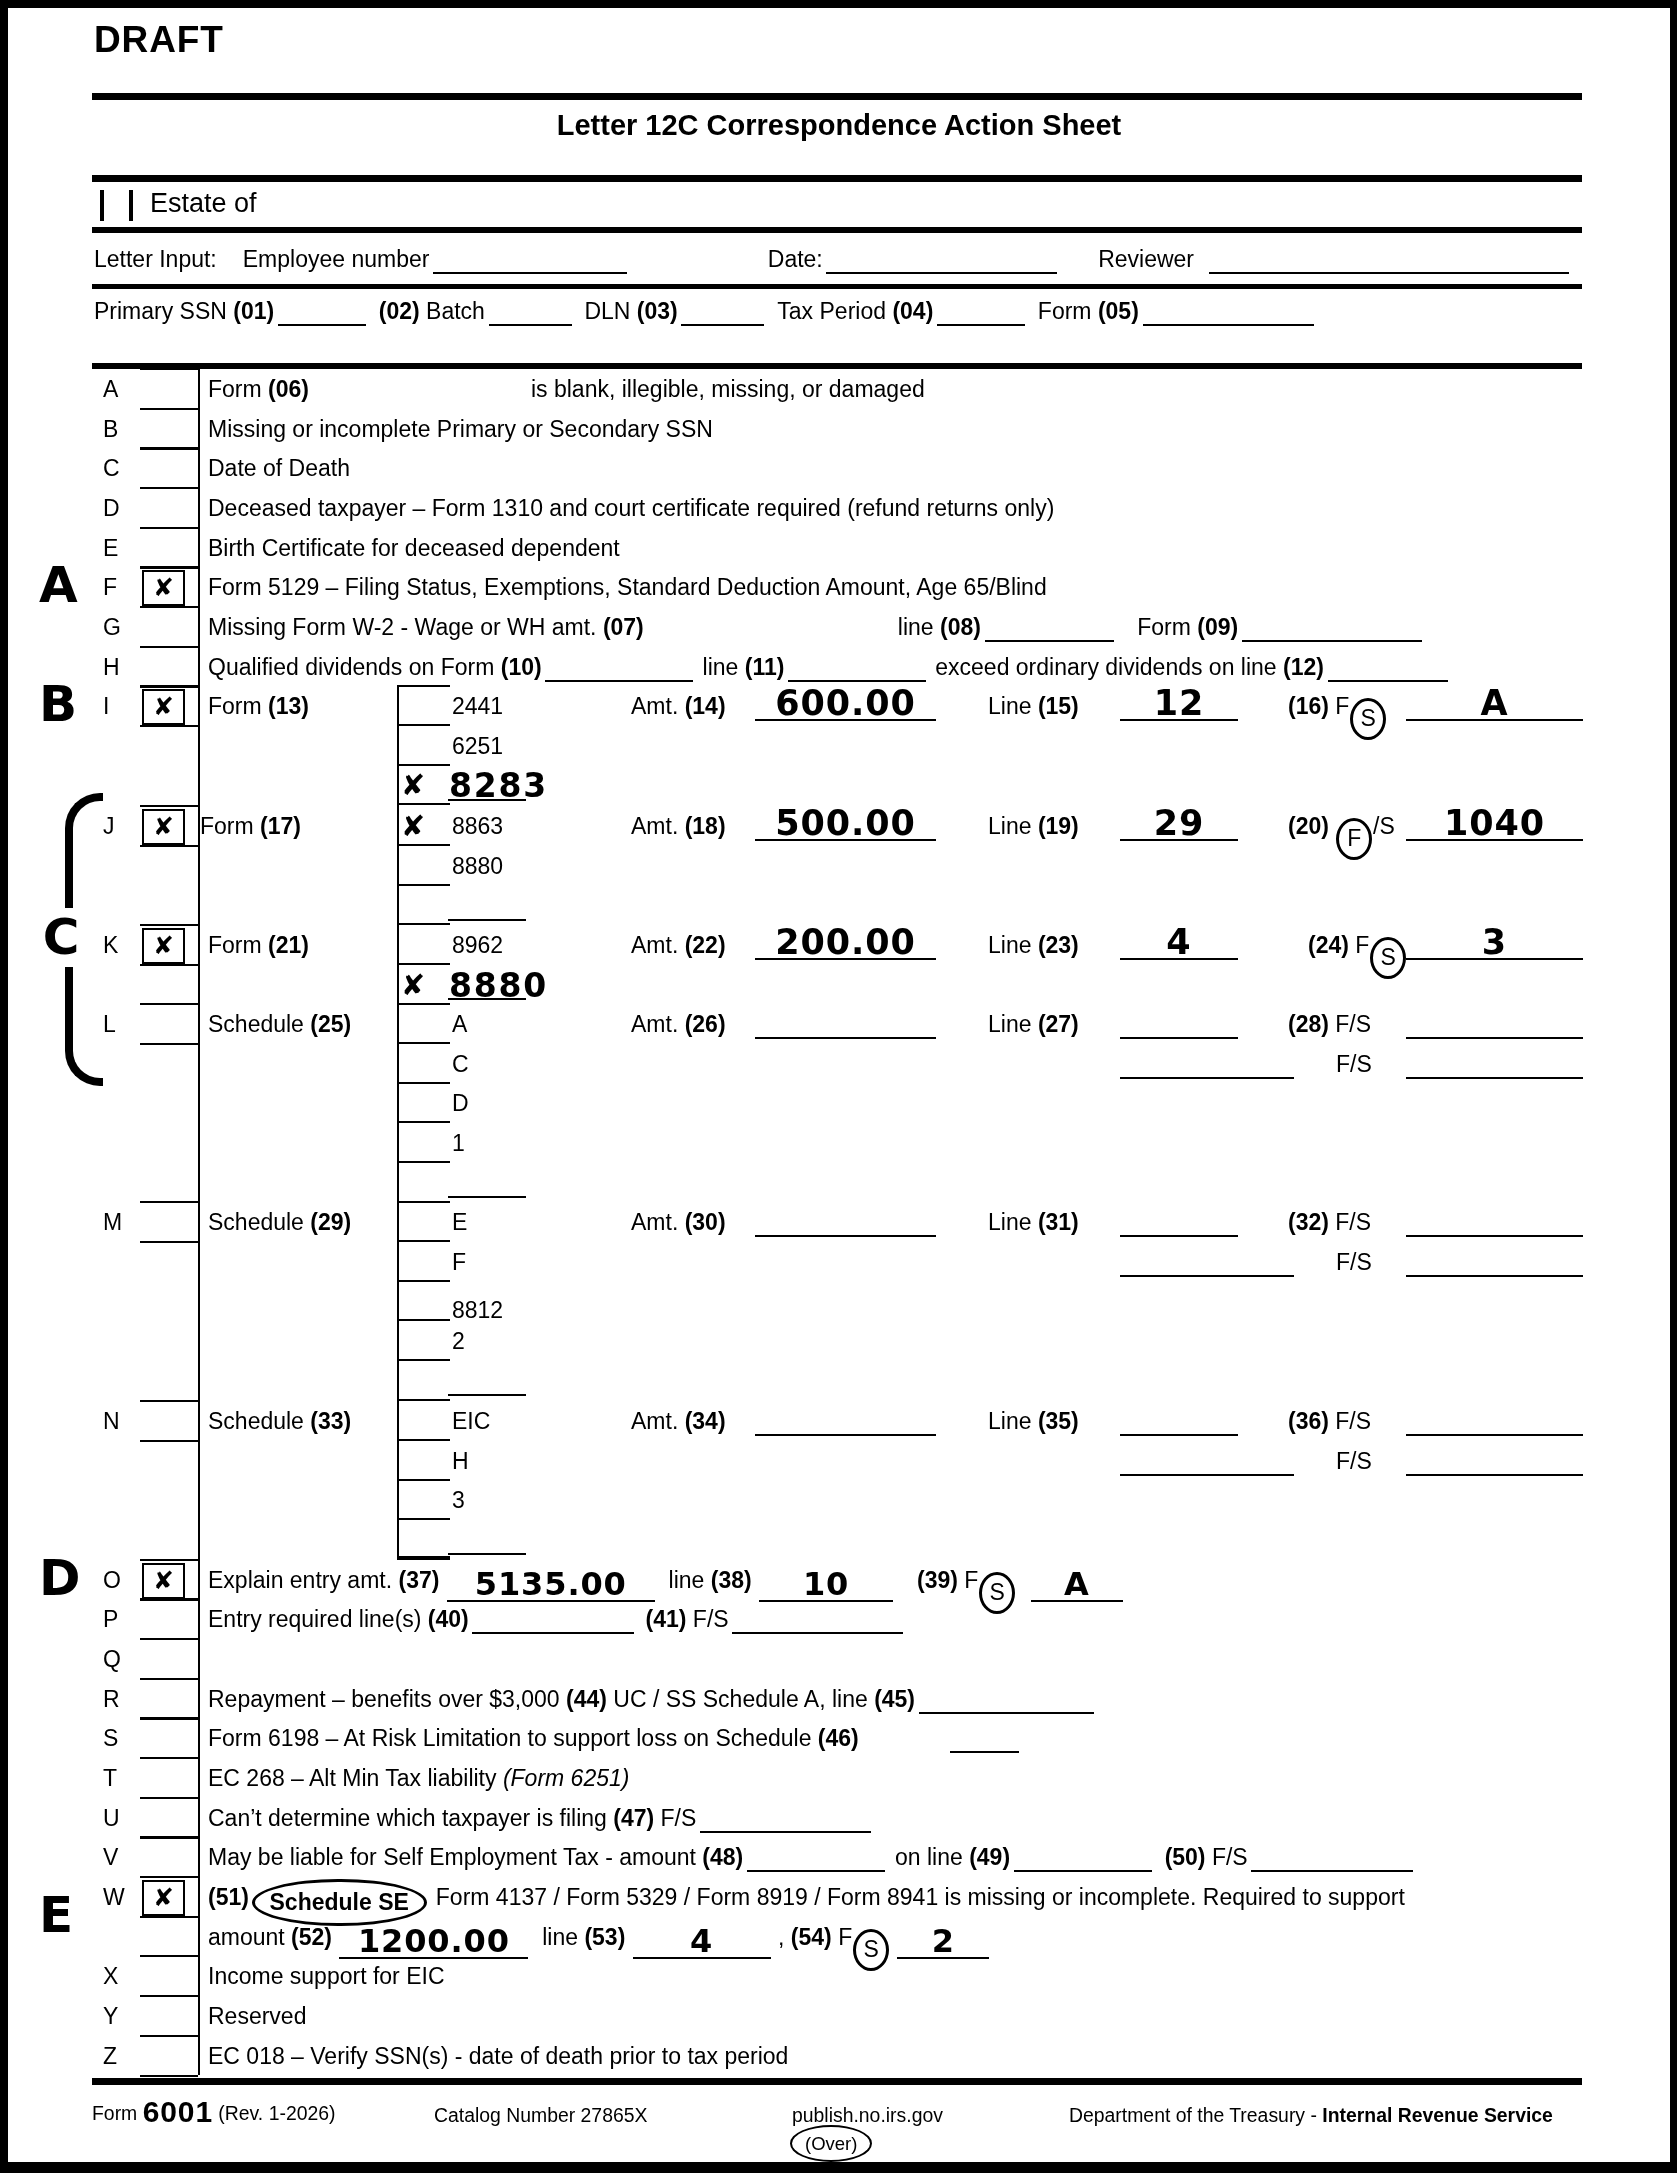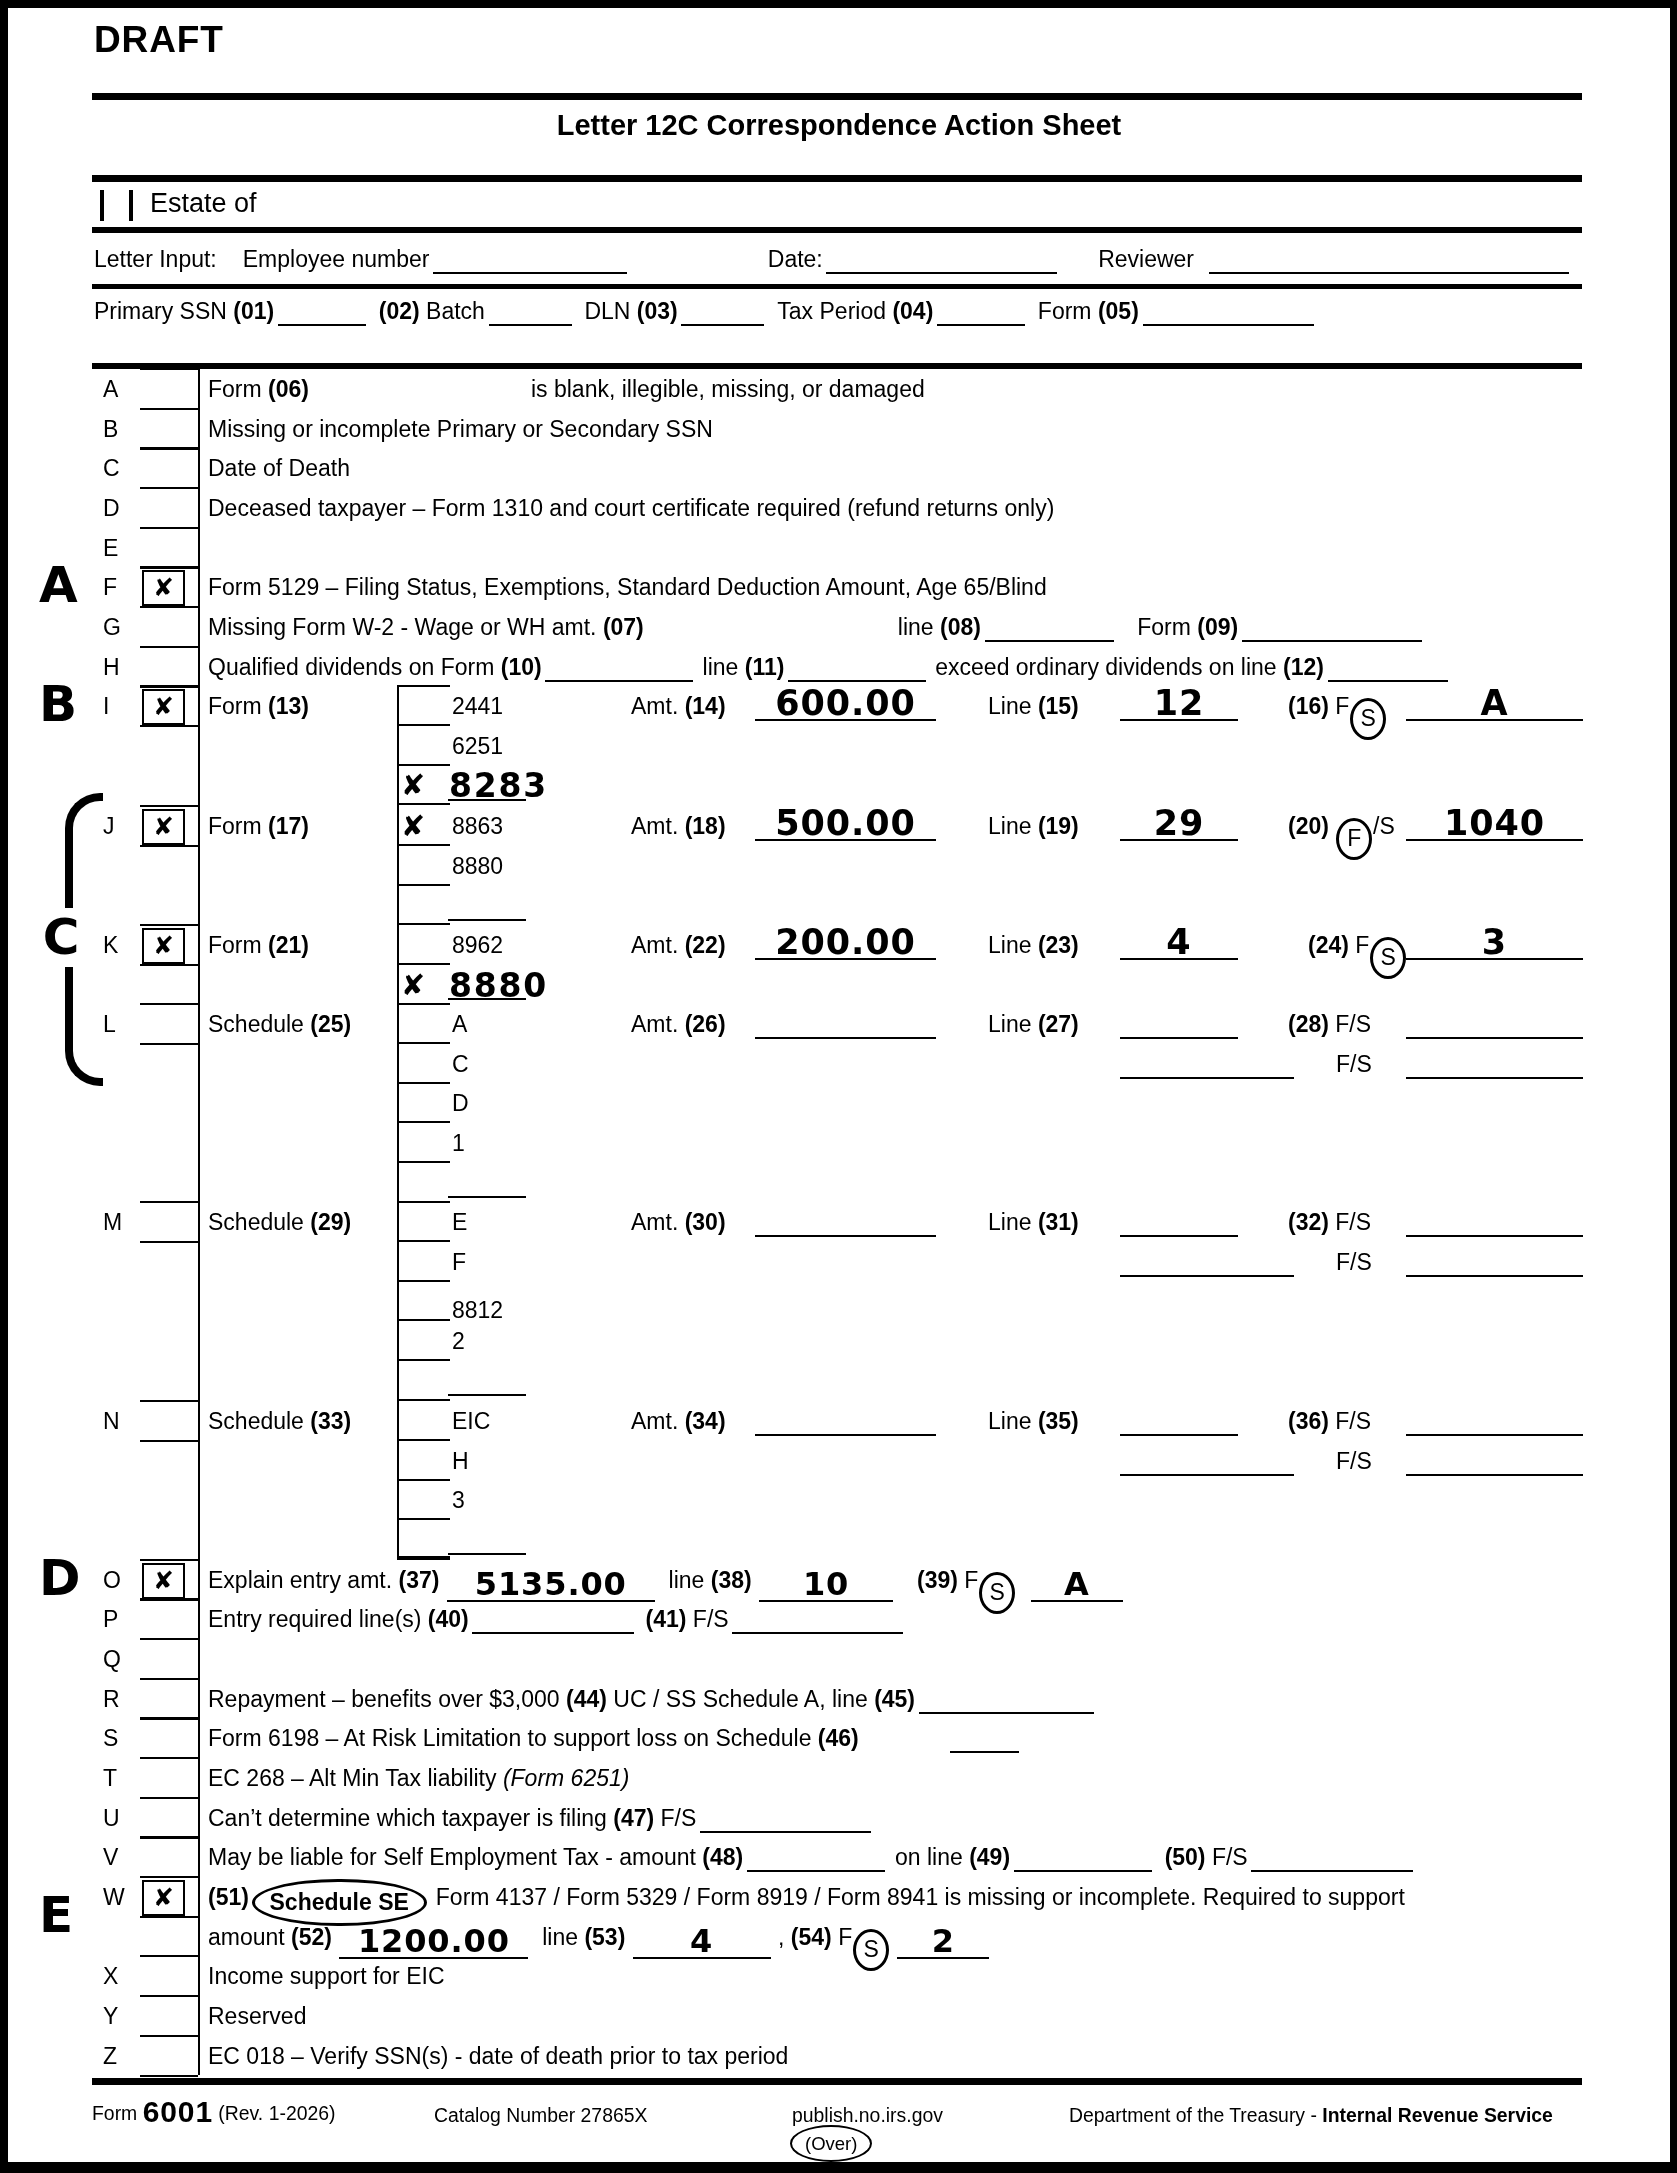--- a/index.html
+++ b/index.html
@@ -104,20 +104,21 @@
       <div class="trow" style="top: 119px; height: 40px;">
         <div class="rowletter">D</div>
         <div class="cbtick" style="top: -0.9px;"></div>
         <div class="cbtick" style="top: 39px;"></div>
         <div class="content" style="left: 208px;"><span class="sg">Deceased taxpayer – Form 1310 and court certificate required (refund returns only)</span></div>
       </div>
       <div class="trow" style="top: 159px; height: 40px;">
         <div class="rowletter">E</div>
         <div class="cbtick" style="top: -0.9px;"></div>
         <div class="cbtick" style="top: 39px;"></div>
+        <div class="content" style="left: 208px;"><span class="sg">Birth Certificate for deceased dependent</span></div>
       </div>
       <div class="trow" style="top: 198px; height: 40px;">
         <div class="annot" style="top: -7.4px;">A</div>
         <div class="rowletter">F</div>
         <div class="cbtick" style="top: -0.9px;"></div>
         <div class="cbtick" style="top: 39px;"></div>
         <div class="cbx">✘</div>
         <div class="content" style="left: 208px;"><span class="sg">Form 5129 – Filing Status, Exemptions, Standard Deduction Amount, Age 65/Blind</span></div>
       </div>
       <div class="trow" style="top: 238px; height: 40px;">
@@ -157,21 +158,21 @@
         <div class="wline" style="left: 1406px; width: 177px; top: 33px;"></div>
         <div class="bigval" style="left: 1406px; width: 177px;">A</div>
       </div>
       <div class="trow" style="top: 437px; height: 119px;">
         <div class="bracket" style="top: -13px; height: 277px;"></div>
         <div class="bracket-label" style="top: 102px;">C</div>
         <div class="rowletter">J</div>
         <div class="cbtick" style="top: -0.9px;"></div>
         <div class="cbtick" style="top: 39px;"></div>
         <div class="cbx">✘</div>
-        <div class="content" style="left: 208px;"><span class="sg">Form </span><span class="sb">(17)</span></div>
+        <div class="content" style="left: 200px;"><span class="sg">Form </span><span class="sb">(17)</span></div>
         <div class="tick" style="left: 397px; width: 53px; top: 38px;"></div>
         <div class="opt" style="top: 0px;">8863</div>
         <div class="optx" style="top: 0px;">✘</div>
         <div class="tick" style="left: 397px; width: 53px; top: 78px;"></div>
         <div class="opt" style="top: 40px;">8880</div>
         <div class="tick" style="left: 397px; width: 53px; top: 117px;"></div>
         <div class="wline" style="left: 448px; width: 78px; top: 113px;"></div>
         <div class="flabel" style="left: 631px;"><span class="sg">Amt. </span><span class="sb">(18)</span></div>
         <div class="wline" style="left: 755px; width: 181px; top: 33px;"></div>
         <div class="bigval" style="left: 755px; width: 181px;">500.00</div>

